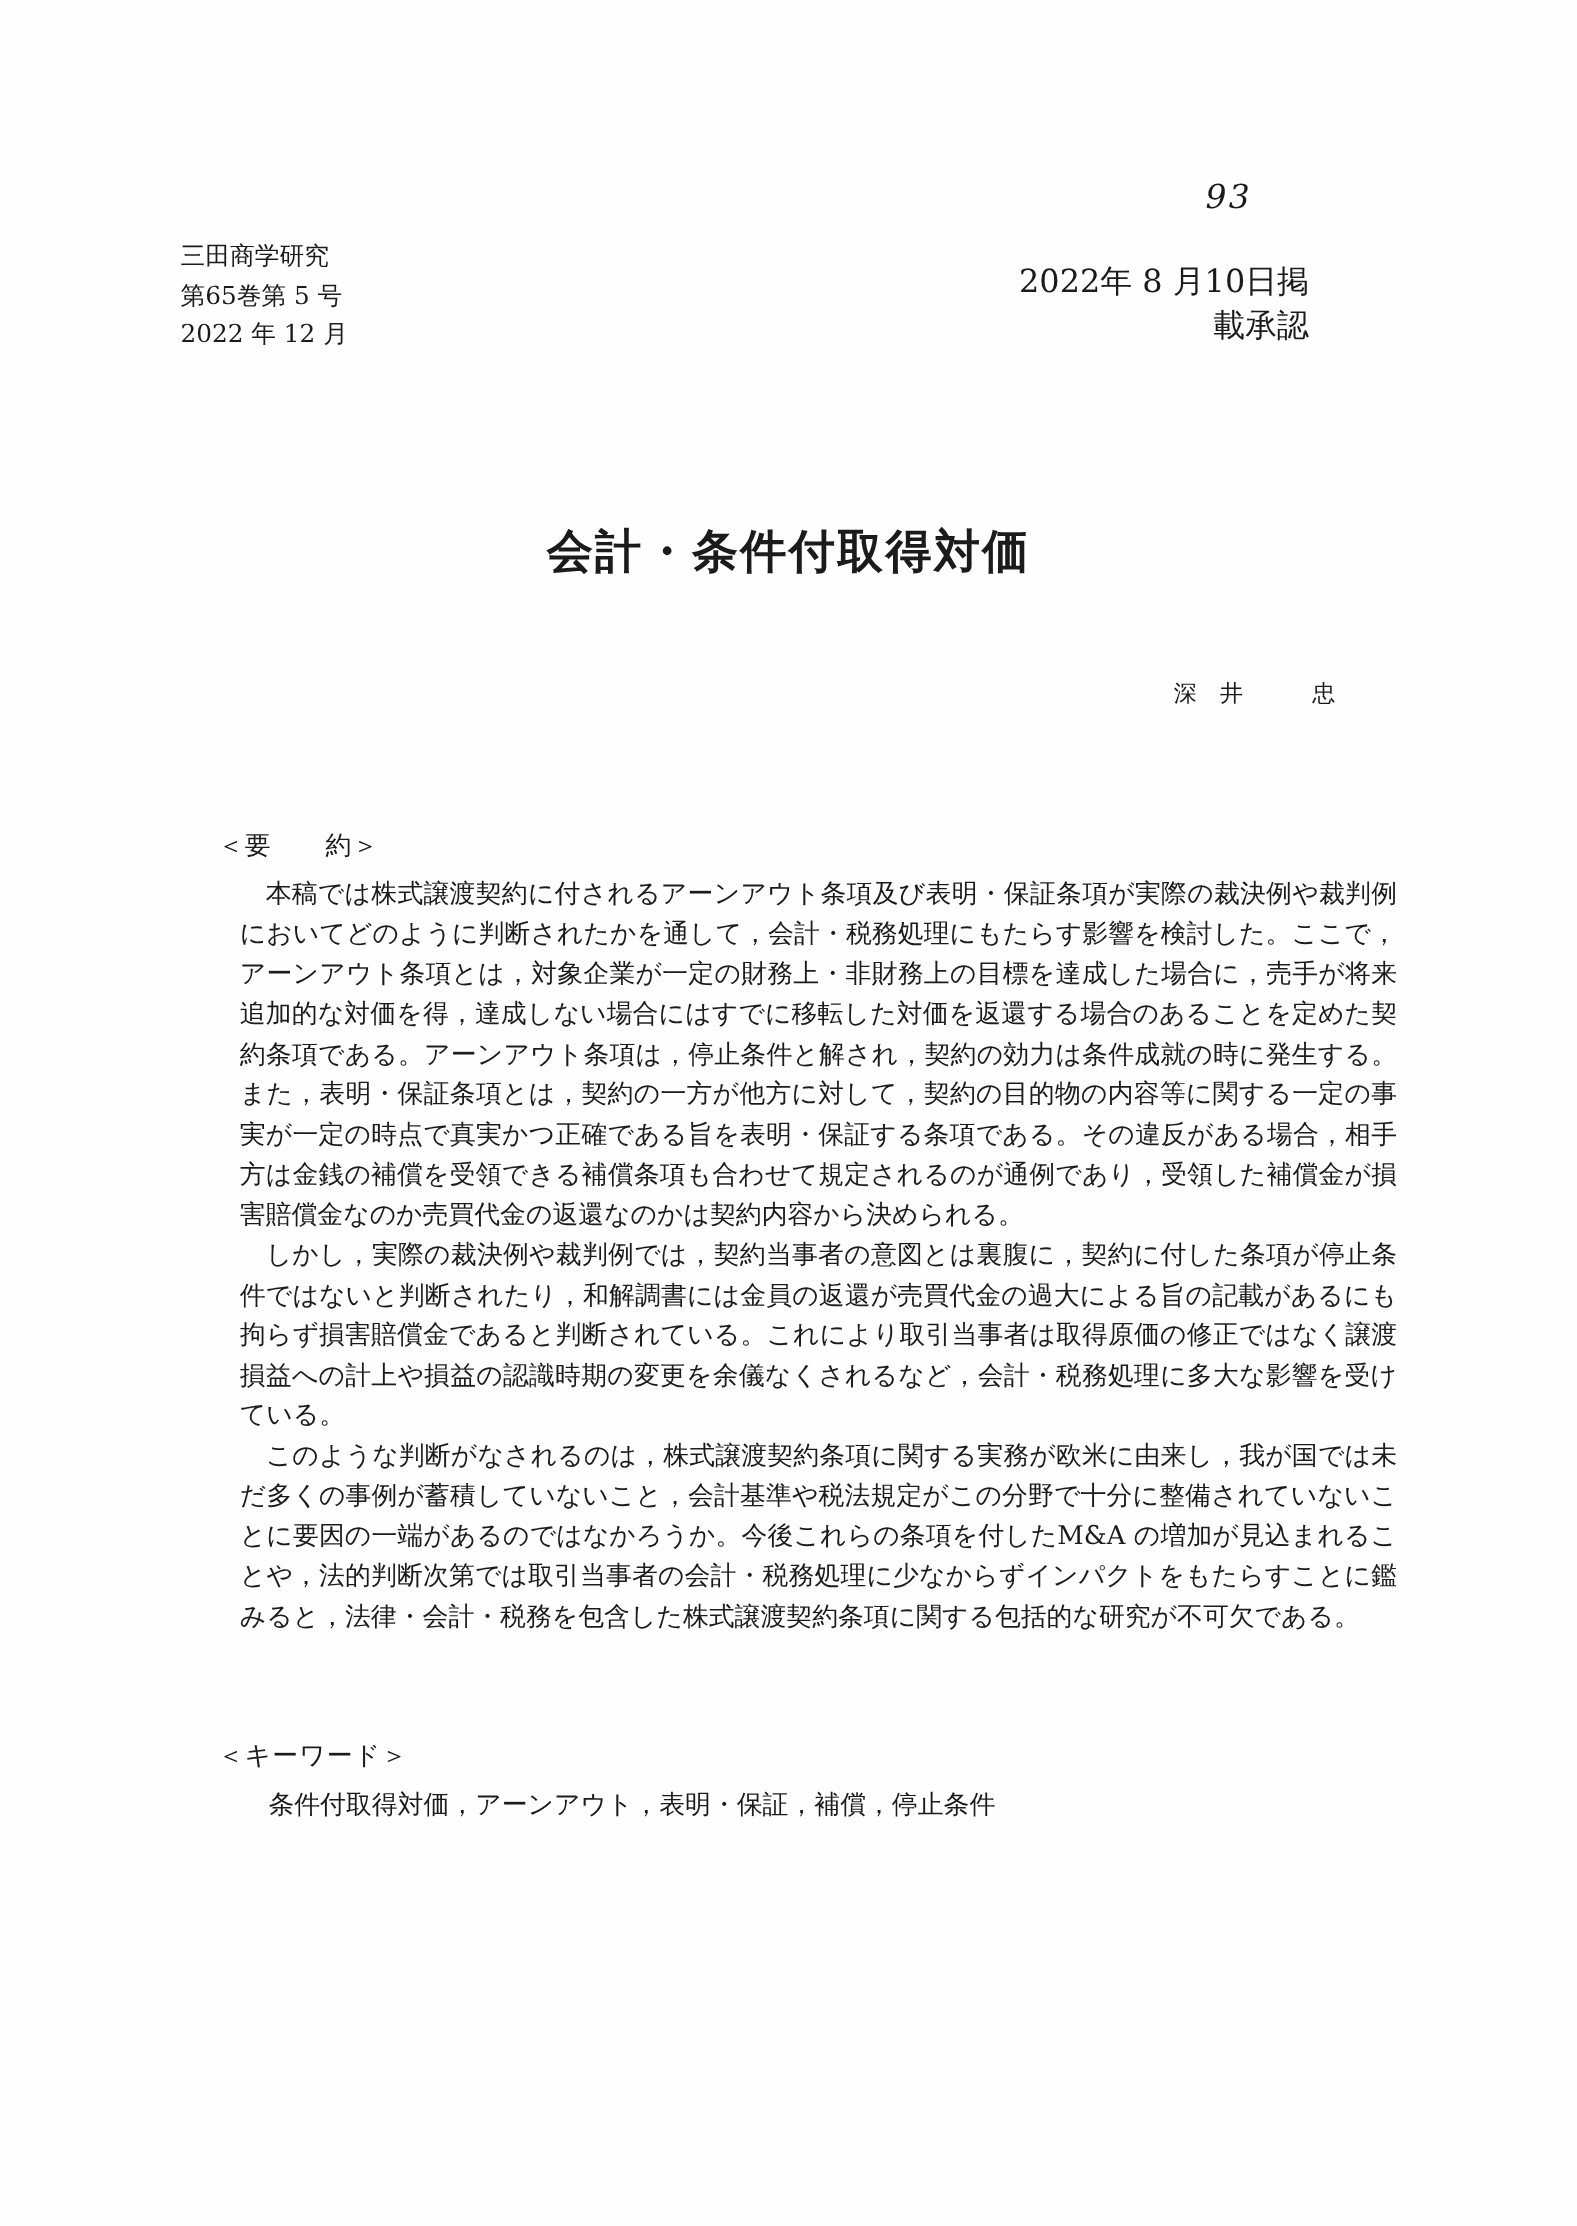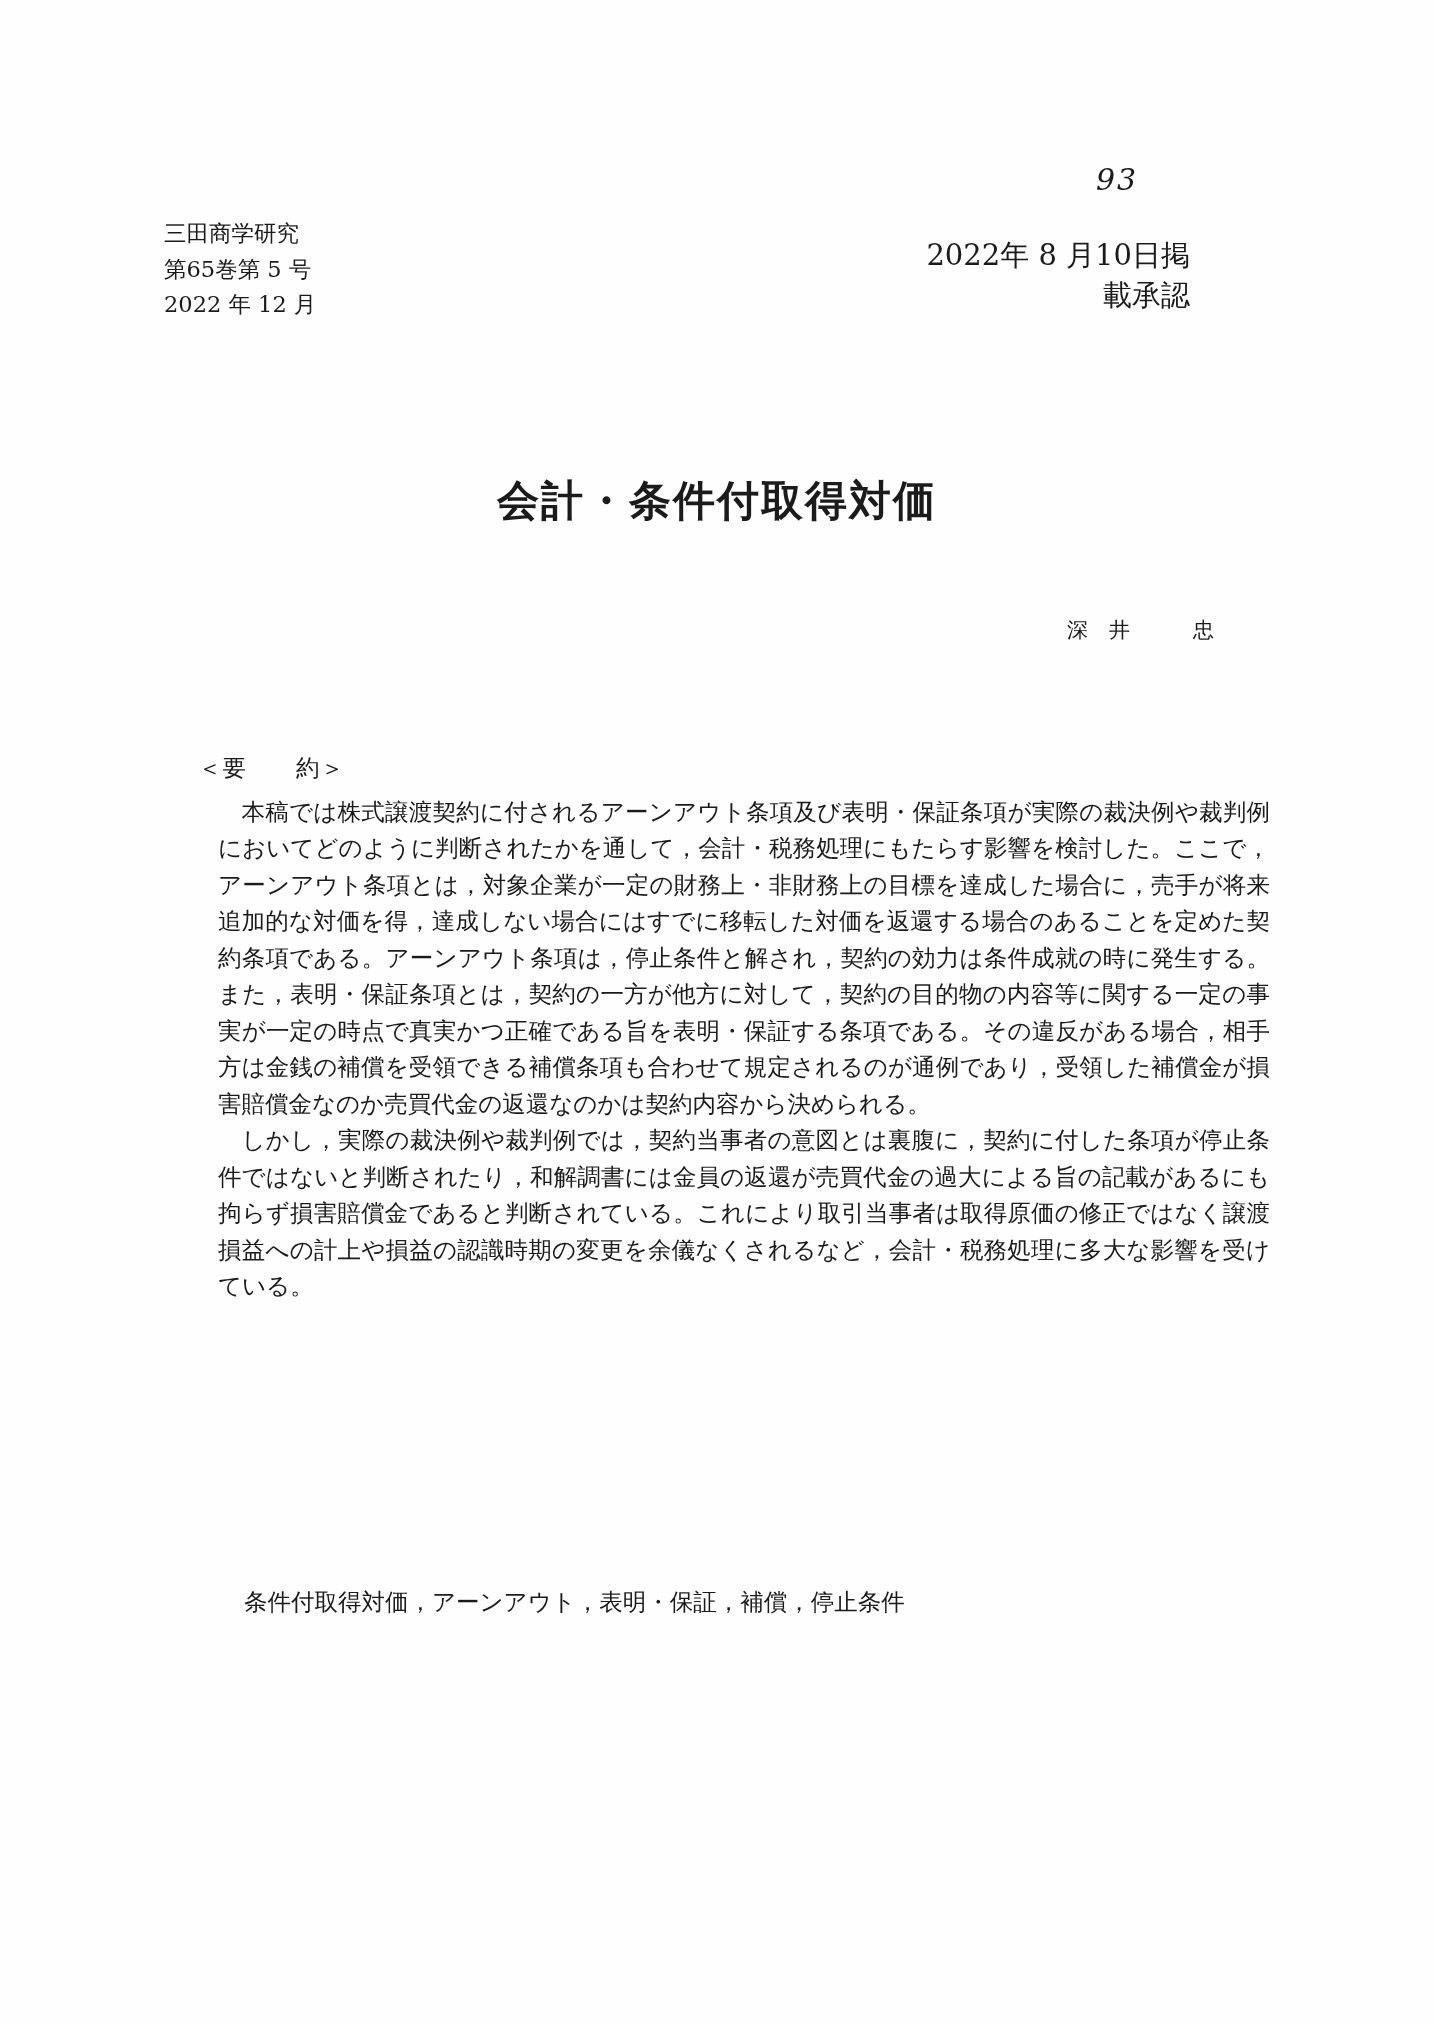--- a/index.html
+++ b/index.html
@@ -102,17 +102,19 @@
   <br>
   <span>会計・条件付取得対価</span>
 </h1>
 
 <div class="author">深　井　　　忠</div>
 
 <div class="abstract">
   <div class="section-heading">＜要　　約＞</div>
   <p>本稿では株式譲渡契約に付されるアーンアウト条項及び表明・保証条項が実際の裁決例や裁判例においてどのように判断されたかを通して，会計・税務処理にもたらす影響を検討した。ここで，アーンアウト条項とは，対象企業が一定の財務上・非財務上の目標を達成した場合に，売手が将来追加的な対価を得，達成しない場合にはすでに移転した対価を返還する場合のあることを定めた契約条項である。アーンアウト条項は，停止条件と解され，契約の効力は条件成就の時に発生する。また，表明・保証条項とは，契約の一方が他方に対して，契約の目的物の内容等に関する一定の事実が一定の時点で真実かつ正確である旨を表明・保証する条項である。その違反がある場合，相手方は金銭の補償を受領できる補償条項も合わせて規定されるのが通例であり，受領した補償金が損害賠償金なのか売買代金の返還なのかは契約内容から決められる。</p>
   <p>しかし，実際の裁決例や裁判例では，契約当事者の意図とは裏腹に，契約に付した条項が停止条件ではないと判断されたり，和解調書には金員の返還が売買代金の過大による旨の記載があるにも拘らず損害賠償金であると判断されている。これにより取引当事者は取得原価の修正ではなく譲渡損益への計上や損益の認識時期の変更を余儀なくされるなど，会計・税務処理に多大な影響を受けている。</p>
+  <p>このような判断がなされるのは，株式譲渡契約条項に関する実務が欧米に由来し，我が国では未だ多くの事例が蓄積していないこと，会計基準や税法規定がこの分野で十分に整備されていないことに要因の一端があるのではなかろうか。今後これらの条項を付したM&amp;A の増加が見込まれることや，法的判断次第では取引当事者の会計・税務処理に少なからずインパクトをもたらすことに鑑みると，法律・会計・税務を包含した株式譲渡契約条項に関する包括的な研究が不可欠である。</p>
 </div>
 
 <div class="keywords">
+  <div class="section-heading">＜キーワード＞</div>
   <div class="keywords-items">条件付取得対価，アーンアウト，表明・保証，補償，停止条件</div>
 </div>
 
 </body></html>

